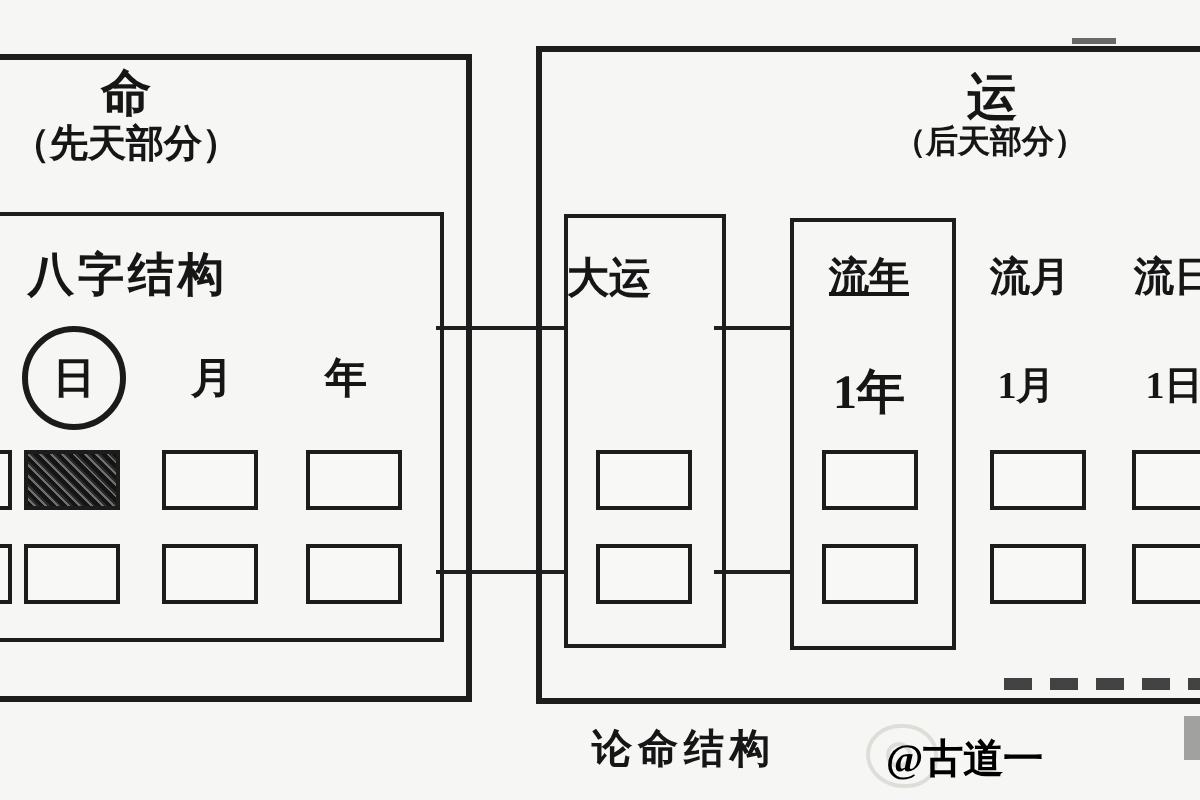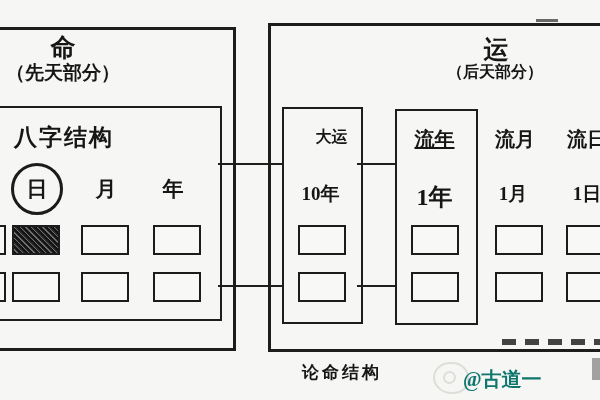--- a/index.html
+++ b/index.html
@@ -56,43 +56,42 @@
   <div class="cell filled" style="left:12px;top:225px;"></div>
   <div class="cell" style="left:12px;top:272px;"></div>
   <div class="cell" style="left:81px;top:225px;"></div>
   <div class="cell" style="left:81px;top:272px;"></div>
   <div class="cell" style="left:153px;top:225px;"></div>
   <div class="cell" style="left:153px;top:272px;"></div>
 
   <div class="label" style="left:446px;top:36px;width:100px;font-size:25px;">运</div>
   <div class="label" style="left:420px;top:63px;width:150px;font-size:16px;">（后天部分）</div>
 
-  <div class="label" style="left:293px;top:128px;width:77px;font-size:16px;">大运</div>
+  <div class="label" style="left:266px;top:128px;width:77px;font-size:21px;">大运</div>
   <div class="label" style="left:395px;top:128px;width:79px;font-size:20px;text-decoration:underline;">流年</div>
   <div class="label" style="left:487px;top:128px;width:56px;font-size:20px;">流月</div>
   <div class="label" style="left:559px;top:128px;width:56px;font-size:20px;">流日</div>
 
-  <div class="label" style="left:282px;top:184px;width:77px;font-size:19px;font-weight:bold;">10年</div>
   <div class="label" style="left:395px;top:184px;width:79px;font-size:24px;">1年</div>
   <div class="label" style="left:485px;top:184px;width:56px;font-size:19px;text-align:center;">1月</div>
   <div class="label" style="left:559px;top:184px;width:56px;font-size:19px;">1日</div>
 
   <div class="cell" style="left:298px;top:225px;"></div>
   <div class="cell" style="left:298px;top:272px;"></div>
   <div class="cell" style="left:411px;top:225px;"></div>
   <div class="cell" style="left:411px;top:272px;"></div>
   <div class="cell" style="left:495px;top:225px;"></div>
   <div class="cell" style="left:495px;top:272px;"></div>
   <div class="cell" style="left:566px;top:225px;"></div>
   <div class="cell" style="left:566px;top:272px;"></div>
 
-  <div class="label" style="left:262px;top:364px;width:160px;font-size:17px;letter-spacing:3px;">论命结构</div>
+  <div class="label" style="left:262px;top:364px;width:160px;font-size:20px;letter-spacing:3px;">论命结构</div>
 
   <div class="wm" style="left:433px;top:362px;width:32px;height:28px;border:2px solid #d9d7d2;border-radius:50% 50% 45% 55%;opacity:.8;">
     <span style="position:absolute;left:8px;top:7px;width:9px;height:9px;border:2px solid #d9d7d2;border-radius:50%;"></span>
   </div>
-  <div class="wm" style="left:463px;top:366px;font-size:20px;color:#0f766e;font-weight:bold;">@古道一</div>
+  <div class="wm" style="left:443px;top:366px;font-size:20px;color:#000000;font-weight:bold;">@古道一</div>
   <div class="artifact" style="left:592px;top:358px;width:14px;height:22px;opacity:.45;"></div>
 
   <div class="artifact" style="left:536px;top:19px;width:22px;height:3px;opacity:.75;"></div>
   <div class="artifact" style="left:502px;top:339px;width:98px;height:6px;opacity:.85;background:repeating-linear-gradient(90deg,#232323 0 14px,transparent 14px 23px);"></div>
 
 </div>
 
 </body></html>

